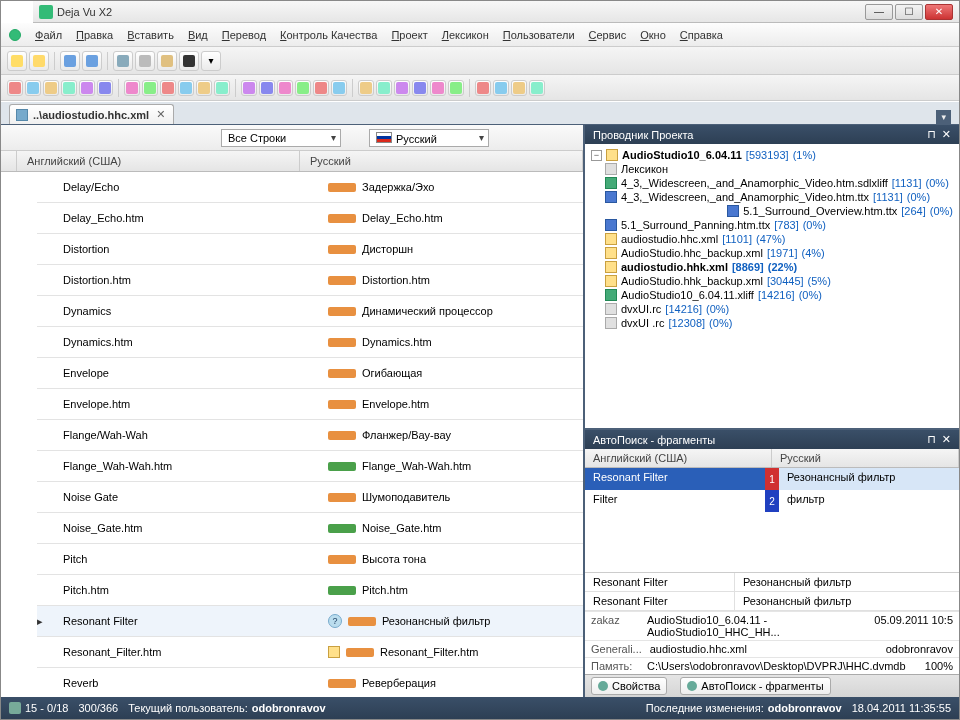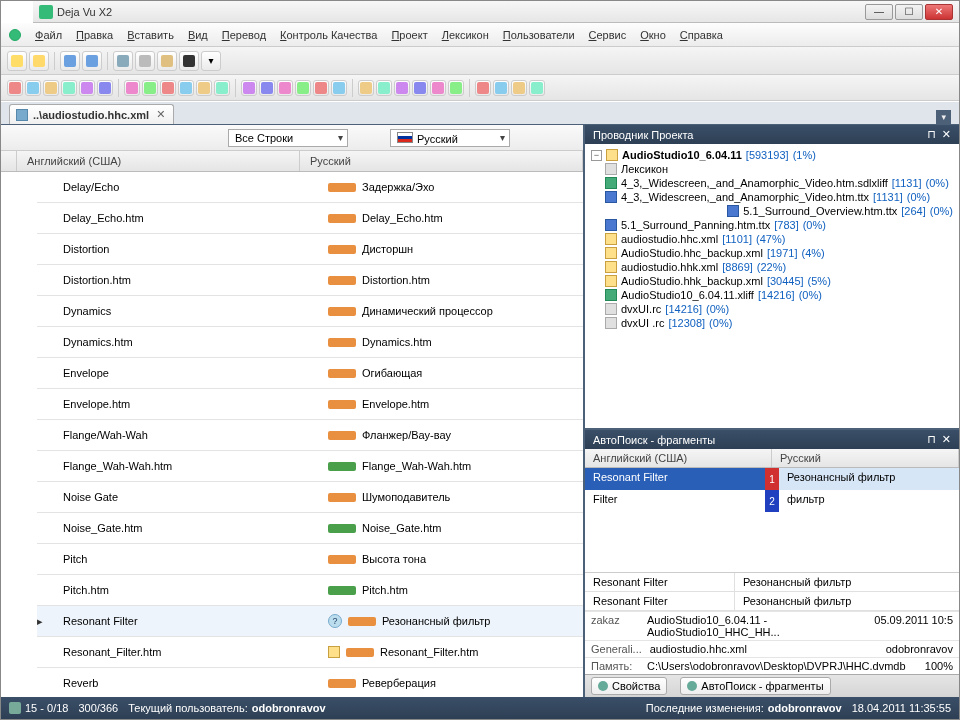--- a/index.html
+++ b/index.html
@@ -25,21 +25,21 @@
 .c-cut{background:#8ab;} .c-copy{background:#bbb;} .c-paste{background:#e0c080;} .c-del{background:#333;}
 .c-a{background:#e88;} .c-b{background:#8ce;} .c-c{background:#ec8;} .c-d{background:#8ec;} .c-e{background:#c8e;} .c-f{background:#88e;} .c-g{background:#e8c;} .c-h{background:#8e8;}
 .tabstrip { background: #dfe5eb; height: 24px; border-top: 1px solid #fff; border-bottom: 1px solid #4c6078; display: flex; align-items: flex-end; padding: 0 8px; }
 .filetab { background: linear-gradient(#fff,#f0f0f0); border: 1px solid #aaa; border-bottom: none; border-radius: 3px 3px 0 0; padding: 3px 6px; display: flex; align-items: center; gap: 5px; font-weight: bold; color: #333; }
 .filetab .xml-ico { width: 12px; height: 12px; background: #7ac; border: 1px solid #58a; }
 .filetab .x { color: #666; font-weight: normal; cursor: pointer; padding: 0 2px; }
 .tabstrip .pin { margin-left: auto; color: #eee; background: #4c6078; padding: 2px 5px; font-size: 9px; }
 .mainrow { flex: 1; display: flex; min-height: 0; }
 .leftpane { width: 584px; background: #fff; display: flex; flex-direction: column; border-right: 2px solid #4c6078; }
 .rightpane { flex: 1; display: flex; flex-direction: column; background: #fff; min-width: 0; }
-.filterbar { height: 26px; background: linear-gradient(#fafafa,#ececec); border-bottom: 1px solid #ccc; display: flex; align-items: center; padding: 0 8px; gap: 19px; }
+.filterbar { height: 26px; background: linear-gradient(#fafafa,#ececec); border-bottom: 1px solid #ccc; display: flex; align-items: center; padding: 0 8px; gap: 12px; }
 .combo { background: #fff; border: 1px solid #aaa; padding: 2px 18px 2px 6px; position: relative; min-width: 120px; height: 18px; line-height: 13px; }
 .combo::after { content: "▾"; position: absolute; right: 4px; top: 1px; font-size: 10px; color: #444; }
 .flag { width: 16px; height: 11px; display: inline-block; margin-right: 4px; }
 .flag-ru { background: linear-gradient(#fff 33%, #0033a0 33%, #0033a0 66%, #da291c 66%); border: 1px solid #888; }
 .gridhead { display: flex; background: linear-gradient(#f5f5f5,#e5e5e5); border-bottom: 1px solid #bbb; }
 .gridhead .gh { flex: 1; padding: 4px 10px; border-right: 1px solid #ccc; color: #444; }
 .gridbody { flex: 1; overflow-y: auto; position: relative; margin-left: 36px; }
 .gridbody .row { display: flex; border-bottom: 1px solid #e3e3e3; height: 31px; align-items: center; }
 .gridbody .row .cell { flex: 1; padding: 0 10px; display: flex; align-items: center; gap: 6px; }
 .gridbody .row .cell.idcol { flex: 0 0 16px; padding: 0; }
@@ -452,21 +452,21 @@
             <span>audiostudio.hhc.xml</span> 
             <span class="num">[1101]</span> 
             <span class="pct">(47%)</span>
           </div>
           <div class="tnode" style="padding-left: 14px;">
             <span class="tico-t"></span>
             <span>AudioStudio.hhc_backup.xml</span> 
             <span class="num">[1971]</span> 
             <span class="pct">(4%)</span>
           </div>
-          <div class="tnode" style="padding-left: 14px;">
+          <div class="tnode" style="padding-left: 14px; font-weight: bold;">
             <span class="tico-t"></span>
             <span>audiostudio.hhk.xml</span> 
             <span class="num">[8869]</span> 
             <span class="pct">(22%)</span>
           </div>
           <div class="tnode" style="padding-left: 14px;">
             <span class="tico-t"></span>
             <span>AudioStudio.hhk_backup.xml</span> 
             <span class="num">[30445]</span> 
             <span class="pct">(5%)</span>

